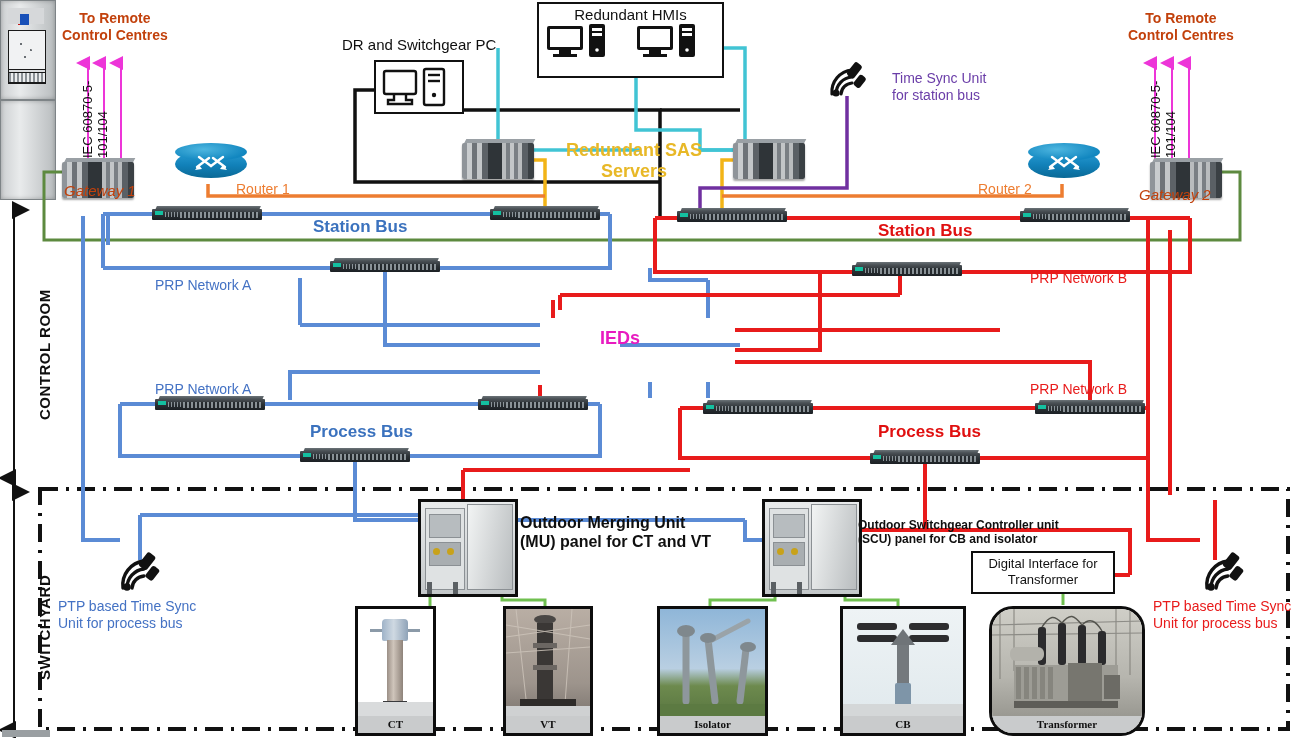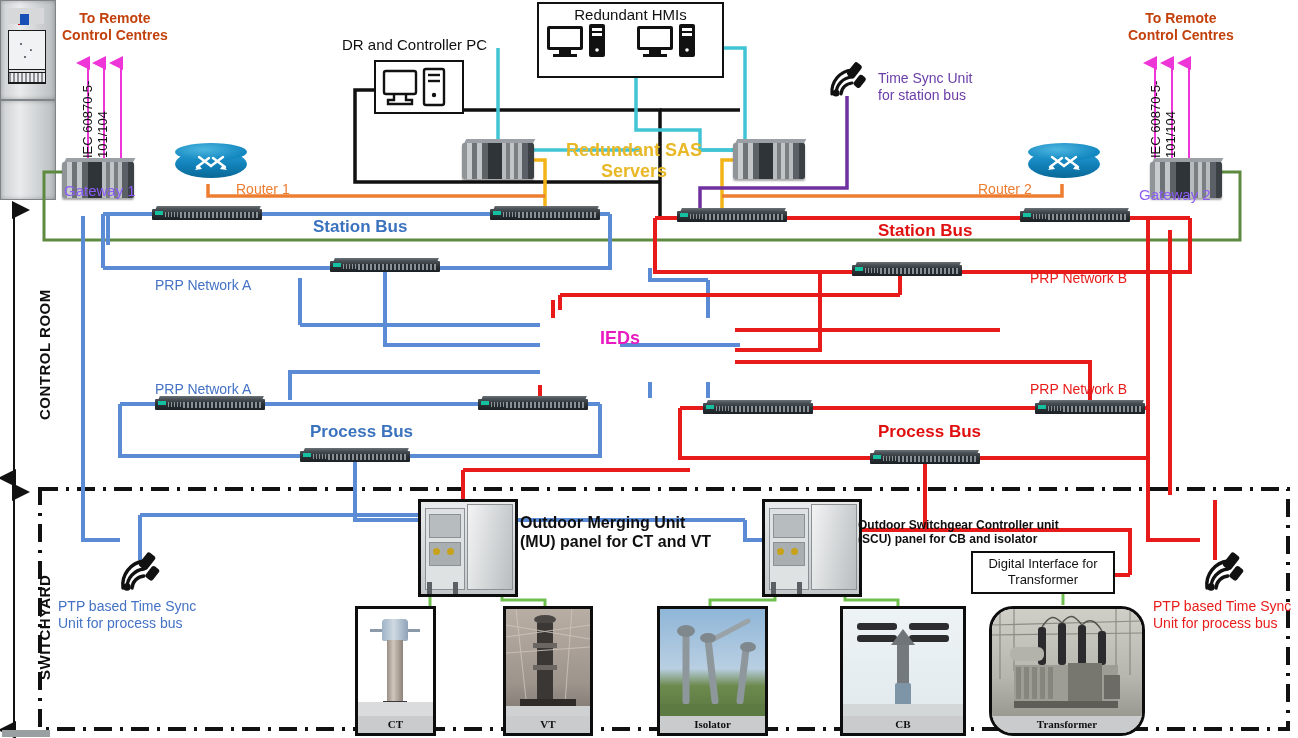--- a/index.html
+++ b/index.html
@@ -6,22 +6,22 @@
   html,body{margin:0;padding:0;background:#fff;}
   body{width:1298px;height:738px;overflow:hidden;font-family:"Liberation Sans",sans-serif;}
   #stage{position:relative;width:1298px;height:738px;background:#ffffff;}
   .abs{position:absolute;}
   .lbl{position:absolute;white-space:pre;line-height:1.18;}
   .magenta{color:#c2410c;font-weight:700;}
   .blue{color:#4472C4;}
   .blueb{color:#3B72BE;font-weight:700;}
   .red{color:#E81B1B;}
   .redb{color:#E01010;font-weight:700;}
-  .green{color:#8b5cf6;}
-  .purple{color:#6A3DA8;}
+  .green{color:#c2410c;font-style:italic;}
+  .purple{color:#6A3DA8;margin-left:14px;}
   .orange{color:#ED7D31;}
   .gold{color:#E8B827;font-weight:700;}
   .blk{color:#0f0f0f;}
   .pink{color:#E81BC0;font-weight:700;}
   .vert{transform:rotate(-90deg);transform-origin:0 0;}
   svg{position:absolute;left:0;top:0;}
   .dev{position:absolute;}
   
   .sw{width:110px;height:16px;}
   .sw .body{position:absolute;left:0;top:3px;width:110px;height:11px;
@@ -243,21 +243,21 @@
           <path d="M48,14 L36,23"></path>
       </g>
       <g fill="#fff">
         <path d="M20,27 l7,-1 l-3,-4 z"></path>
           <path d="M52,27 l-7,-1 l3,-4 z"></path>
       </g>
     </svg>
   </div>
   <div class="lbl orange" style="left:236px;top:181px;font-size:14px;">Router 1</div>
 
-  <div class="lbl blk" style="left:342px;top:36px;font-size:15px;">DR and Controller PC</div>
+  <div class="lbl blk" style="left:342px;top:36px;font-size:15px;">DR and Switchgear PC</div>
   <div class="pcbox" style="left:374px;top:60px;width:86px;height:50px;">
     <svg width="86" height="50">
       <g fill="none" stroke="#111" stroke-width="2.4">
         <rect x="8" y="9" width="32" height="23" rx="2"></rect>
         <path d="M18,32 L18,38 L12,38 L12,42 L36,42 L36,38 L30,38 L30,32"></path>
       </g>
       <g fill="none" stroke="#111" stroke-width="2.4">
         <rect x="48" y="7" width="20" height="36" rx="2"></rect>
         <line x1="52" y1="13" x2="64" y2="13"></line>
           <line x1="52" y1="19" x2="64" y2="19"></line>

